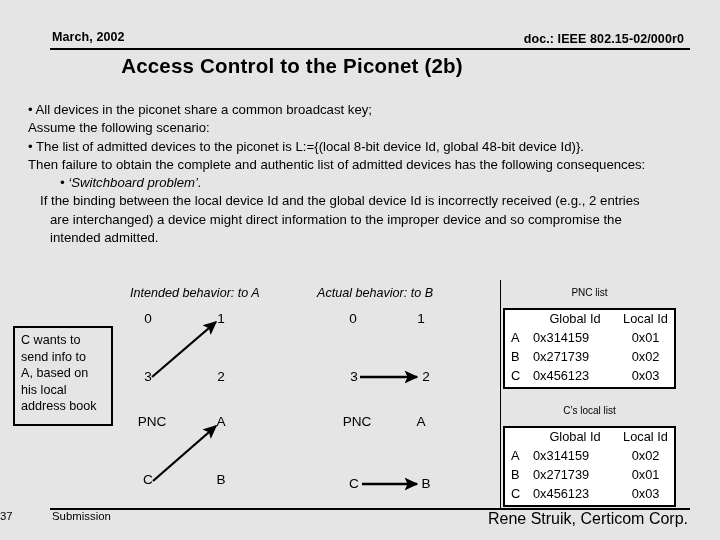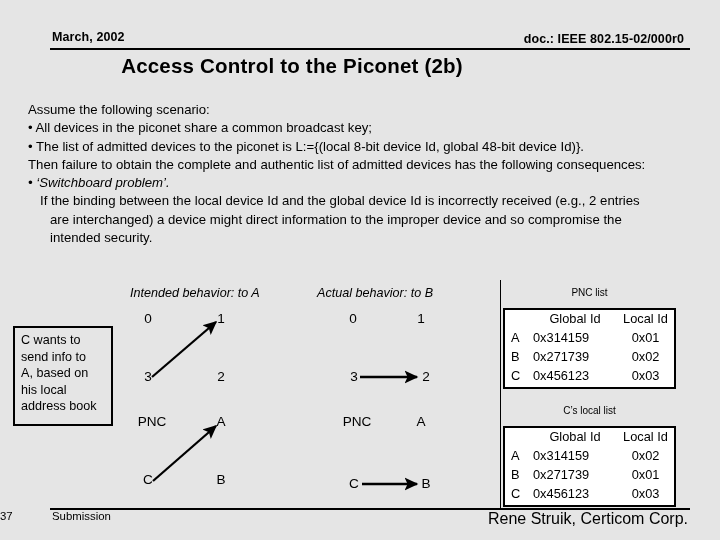--- a/index.html
+++ b/index.html
@@ -63,21 +63,21 @@
     left: 28px;
     top: 101px;
     width: 684px;
     font-size: 13.2px;
     line-height: 18.3px;
   }
   .body-block .ln { white-space: nowrap; }
   .body-block .ln.bold { font-weight: bold; }
   .body-block .ln.indent1 { padding-left: 12px; }
   .body-block .ln.indent2 { padding-left: 22px; }
-  .body-block .ln .it { font-style: italic; }
+  .body-block .ln .it { font-style: italic; margin-left: 32px; }
   .dg-title {
     position: absolute;
     font-size: 12.6px;
     font-style: italic;
     white-space: nowrap;
   }
   .node {
     position: absolute;
     font-size: 13.6px;
     white-space: nowrap;
@@ -182,28 +182,28 @@
 
 <div id="slide">
 
   <div class="hdr-left">March, 2002</div>
   <div class="hdr-right">doc.: IEEE 802.15-02/000r0</div>
   <div class="hdr-rule"></div>
 
   <div class="slide-title">Access Control to the Piconet (2b)</div>
 
   <div class="body-block">
+    <div class="ln">• All devices in the piconet share a common broadcast key;</div>
     <div class="ln">Assume the following scenario:</div>
-    <div class="ln">• All devices in the piconet share a common broadcast key;</div>
     <div class="ln">• The list of admitted devices to the piconet is L:={(local 8-bit device Id, global 48-bit device Id)}.</div>
     <div class="ln">Then failure to obtain the complete and authentic list of admitted devices has the following consequences:</div>
     <div class="ln"><span class="it">• ‘Switchboard problem’.</span></div>
     <div class="ln indent1">If the binding between the local device Id and the global device Id is incorrectly received (e.g., 2 entries</div>
     <div class="ln indent2">are interchanged) a device might direct information to the improper device and so compromise the</div>
-    <div class="ln indent2">intended security.</div>
+    <div class="ln indent2">intended admitted.</div>
   </div>
 
   <div class="info-box">
     <div>C wants to</div>
     <div>send info to</div>
     <div>A, based on</div>
     <div>his local</div>
     <div>address book</div>
   </div>
 

